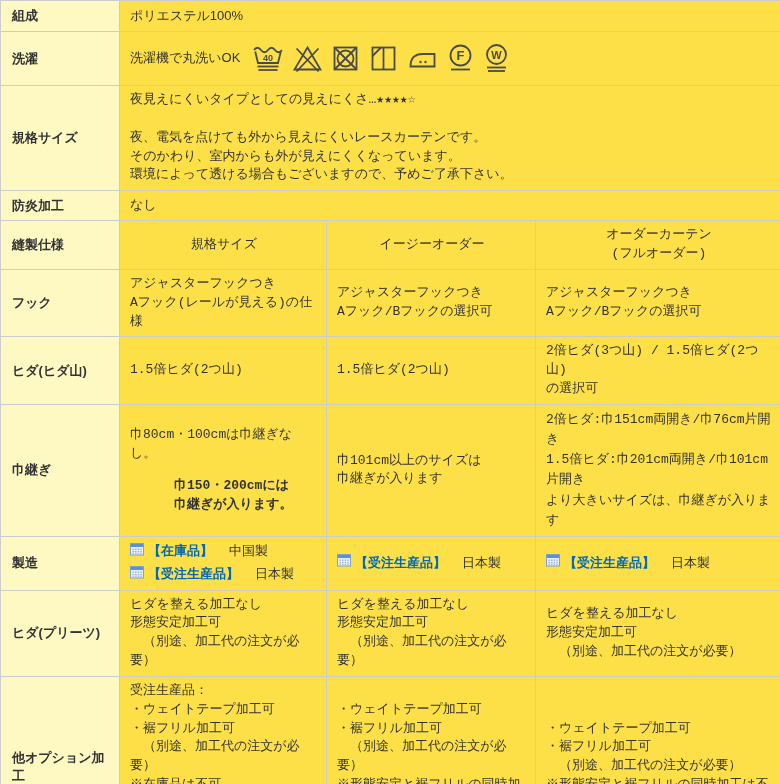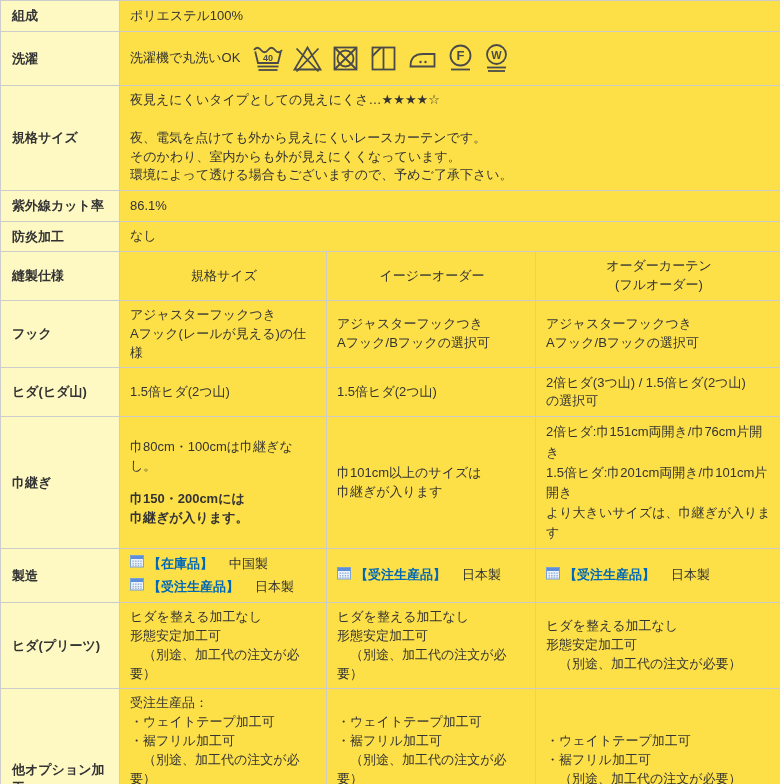--- a/index.html
+++ b/index.html
@@ -22,24 +22,24 @@
     vertical-align:middle;
     padding:4px 4px 4px 11px;
     font-size:13px;
   }
   .spec-table td {
     background:#fde047;
     vertical-align:middle;
     padding:5px 8px 5px 10px;
     line-height:1.45;
   }
-  .pre { white-space:pre-line; }
+  .pre { white-space:pre-line;font-family:Liberation Mono, monospace; }
   .center { text-align:center; }
   .small td, td.small { font-size:13px; line-height:1.55; }
-  .bold { font-weight:bold; }
+  .bold { font-weight:bold;margin-left:44px; }
   .mt { margin-top:14px; }
   .wash-cell { display:flex; align-items:center; gap:7px; }
   .wash-text { margin-right:4px; }
   .licon { display:inline-block; }
   .licon svg { display:block; }
   .licon path, .licon rect, .licon circle { fill:none; stroke:#4a4a4a; stroke-width:1.8; }
   .licon text { fill:#4a4a4a; stroke:none; font-family:"Liberation Sans",sans-serif; }
   .mfg-line { display:flex; align-items:center; white-space:nowrap; }
   .mfg-line + .mfg-line { margin-top:3px; }
   .cal-icon { margin-right:4px; flex:0 0 auto; }
@@ -125,24 +125,20 @@
 
   <tr style="height:100px">
     <th>規格サイズ</th>
     <td colspan="3" class="pre">夜見えにくいタイプとしての見えにくさ…★★★★☆
 
 夜、電気を点けても外から見えにくいレースカーテンです。
 そのかわり、室内からも外が見えにくくなっています。
 環境によって透ける場合もございますので、予めご了承下さい。</td>
   </tr>
 
-  <tr style="height:31px">
-    <th>紫外線カット率</th>
-    <td colspan="3">86.1%</td>
-  </tr>
 
   <tr style="height:30px">
     <th>防炎加工</th>
     <td colspan="3">なし</td>
   </tr>
 
   <tr style="height:48px">
     <th>縫製仕様</th>
     <td class="center pre">規格サイズ</td>
     <td class="center pre">イージーオーダー</td>

